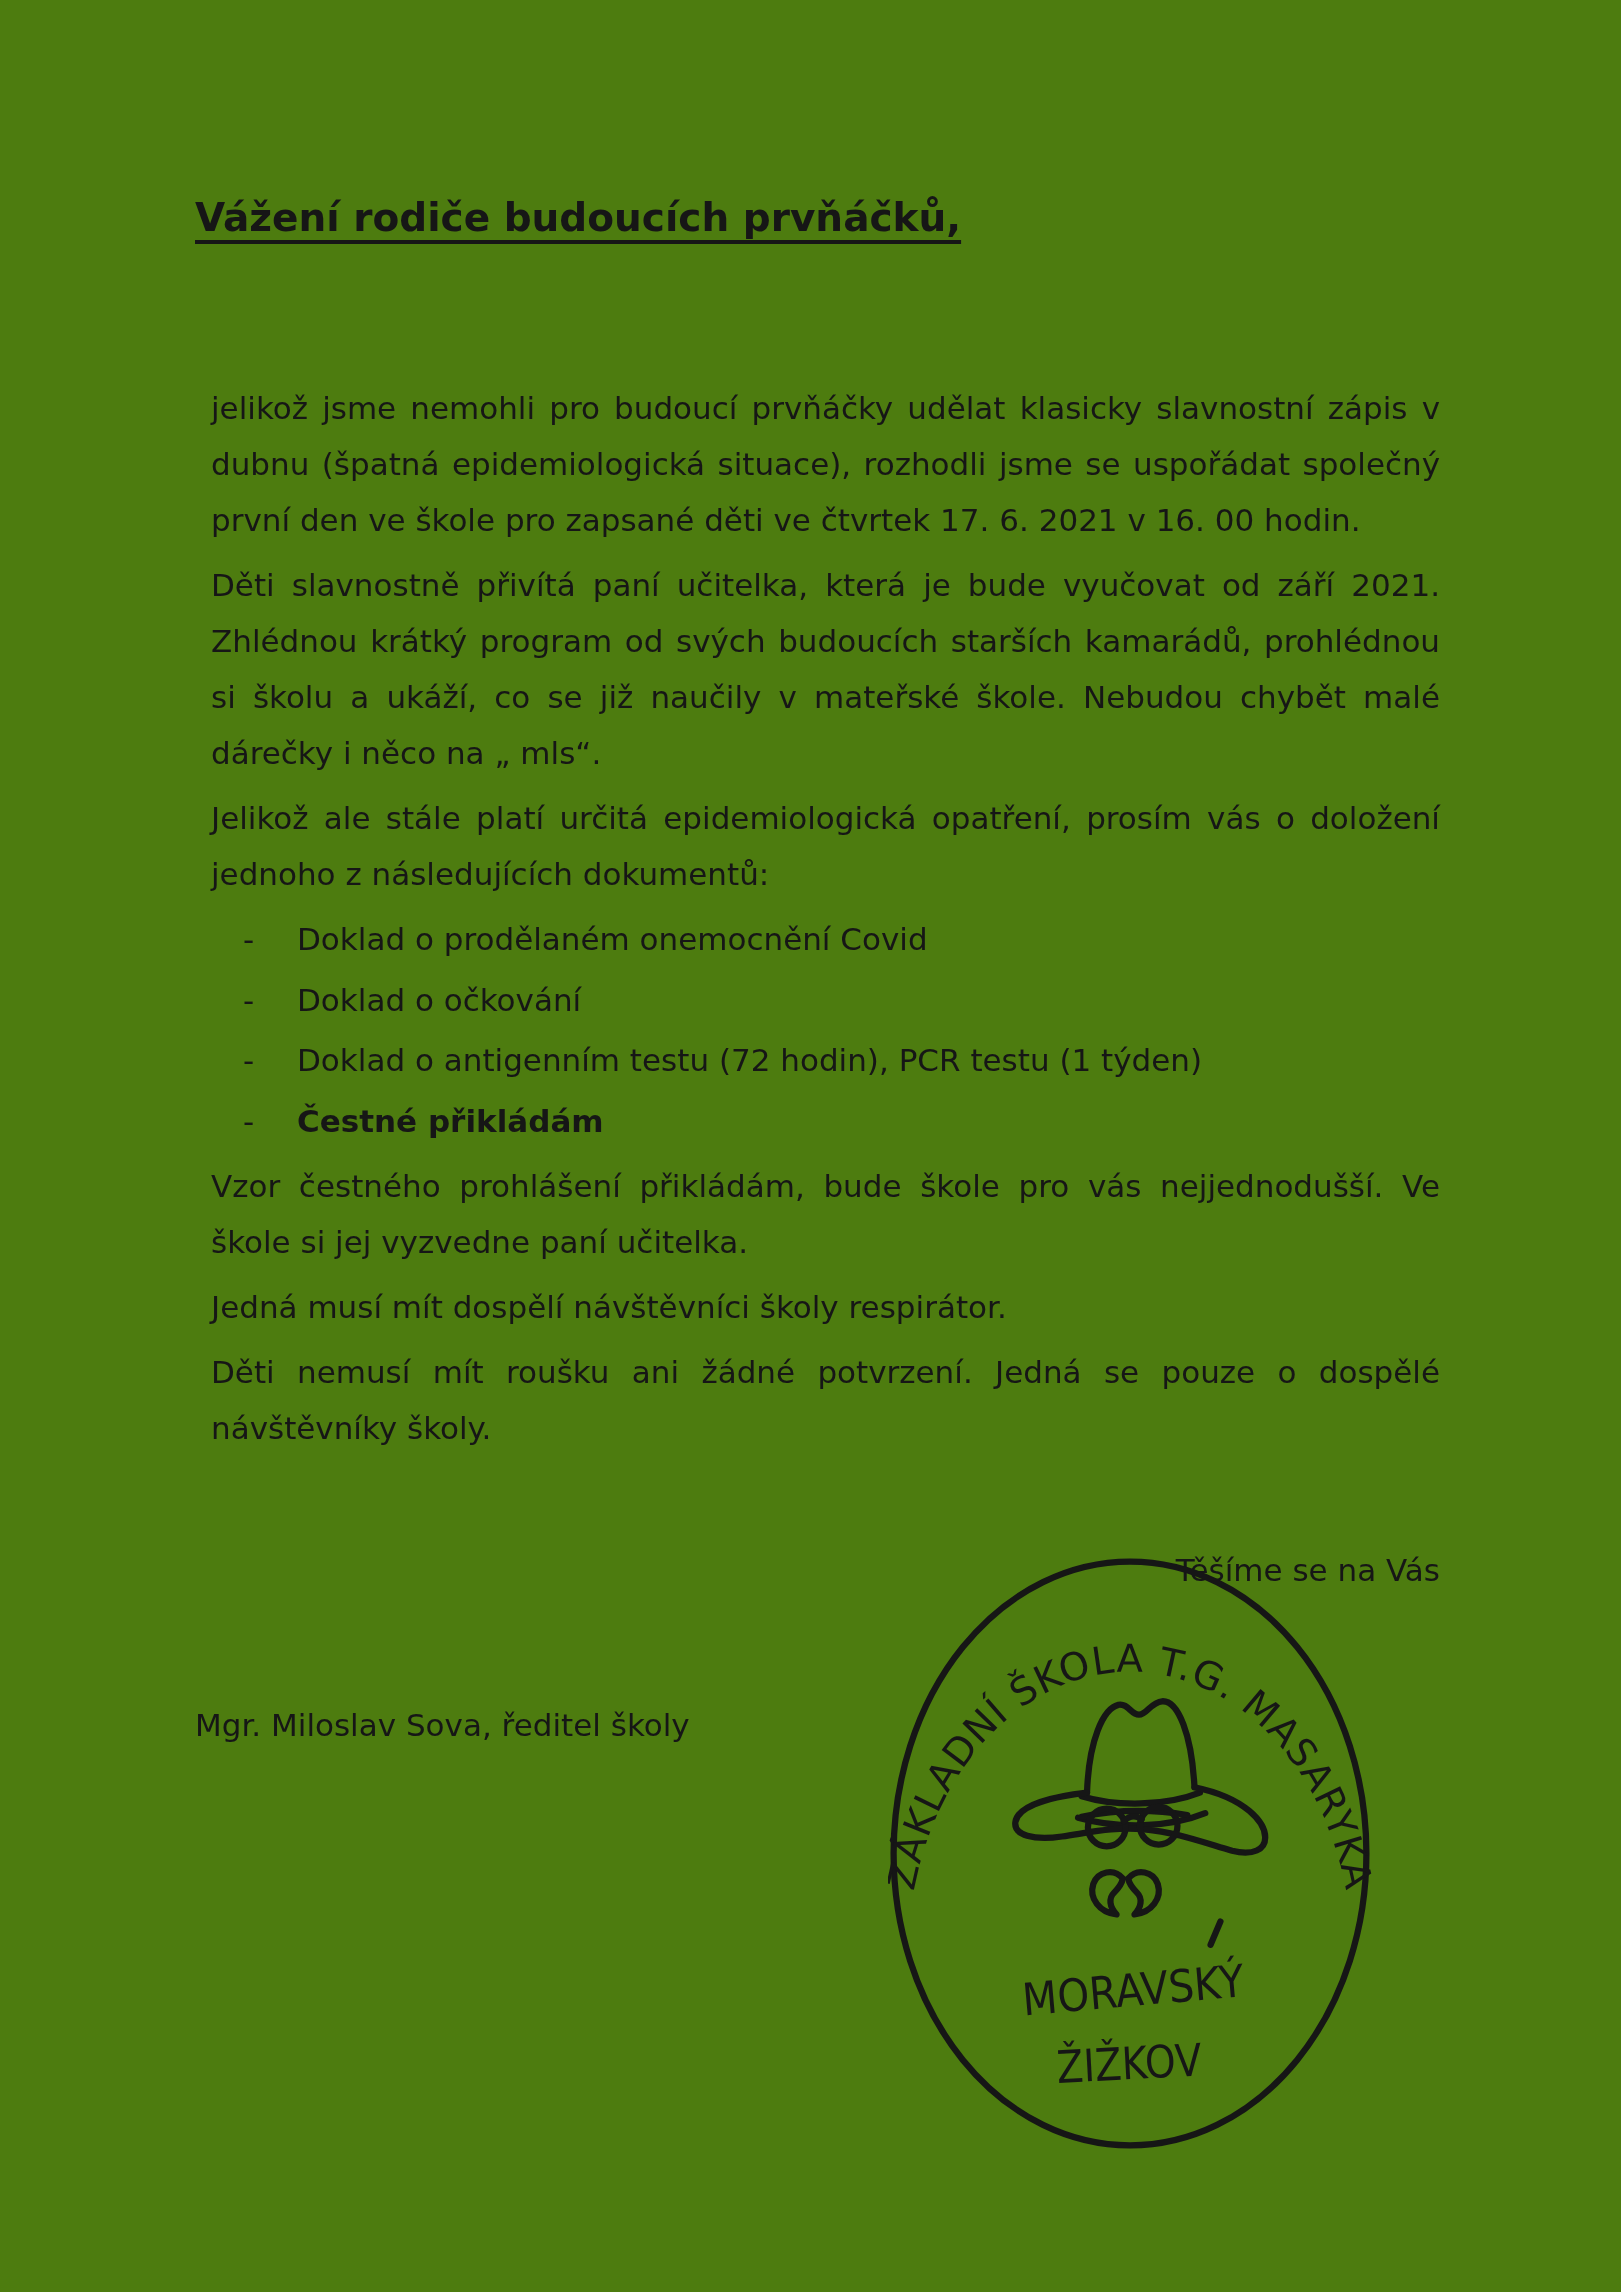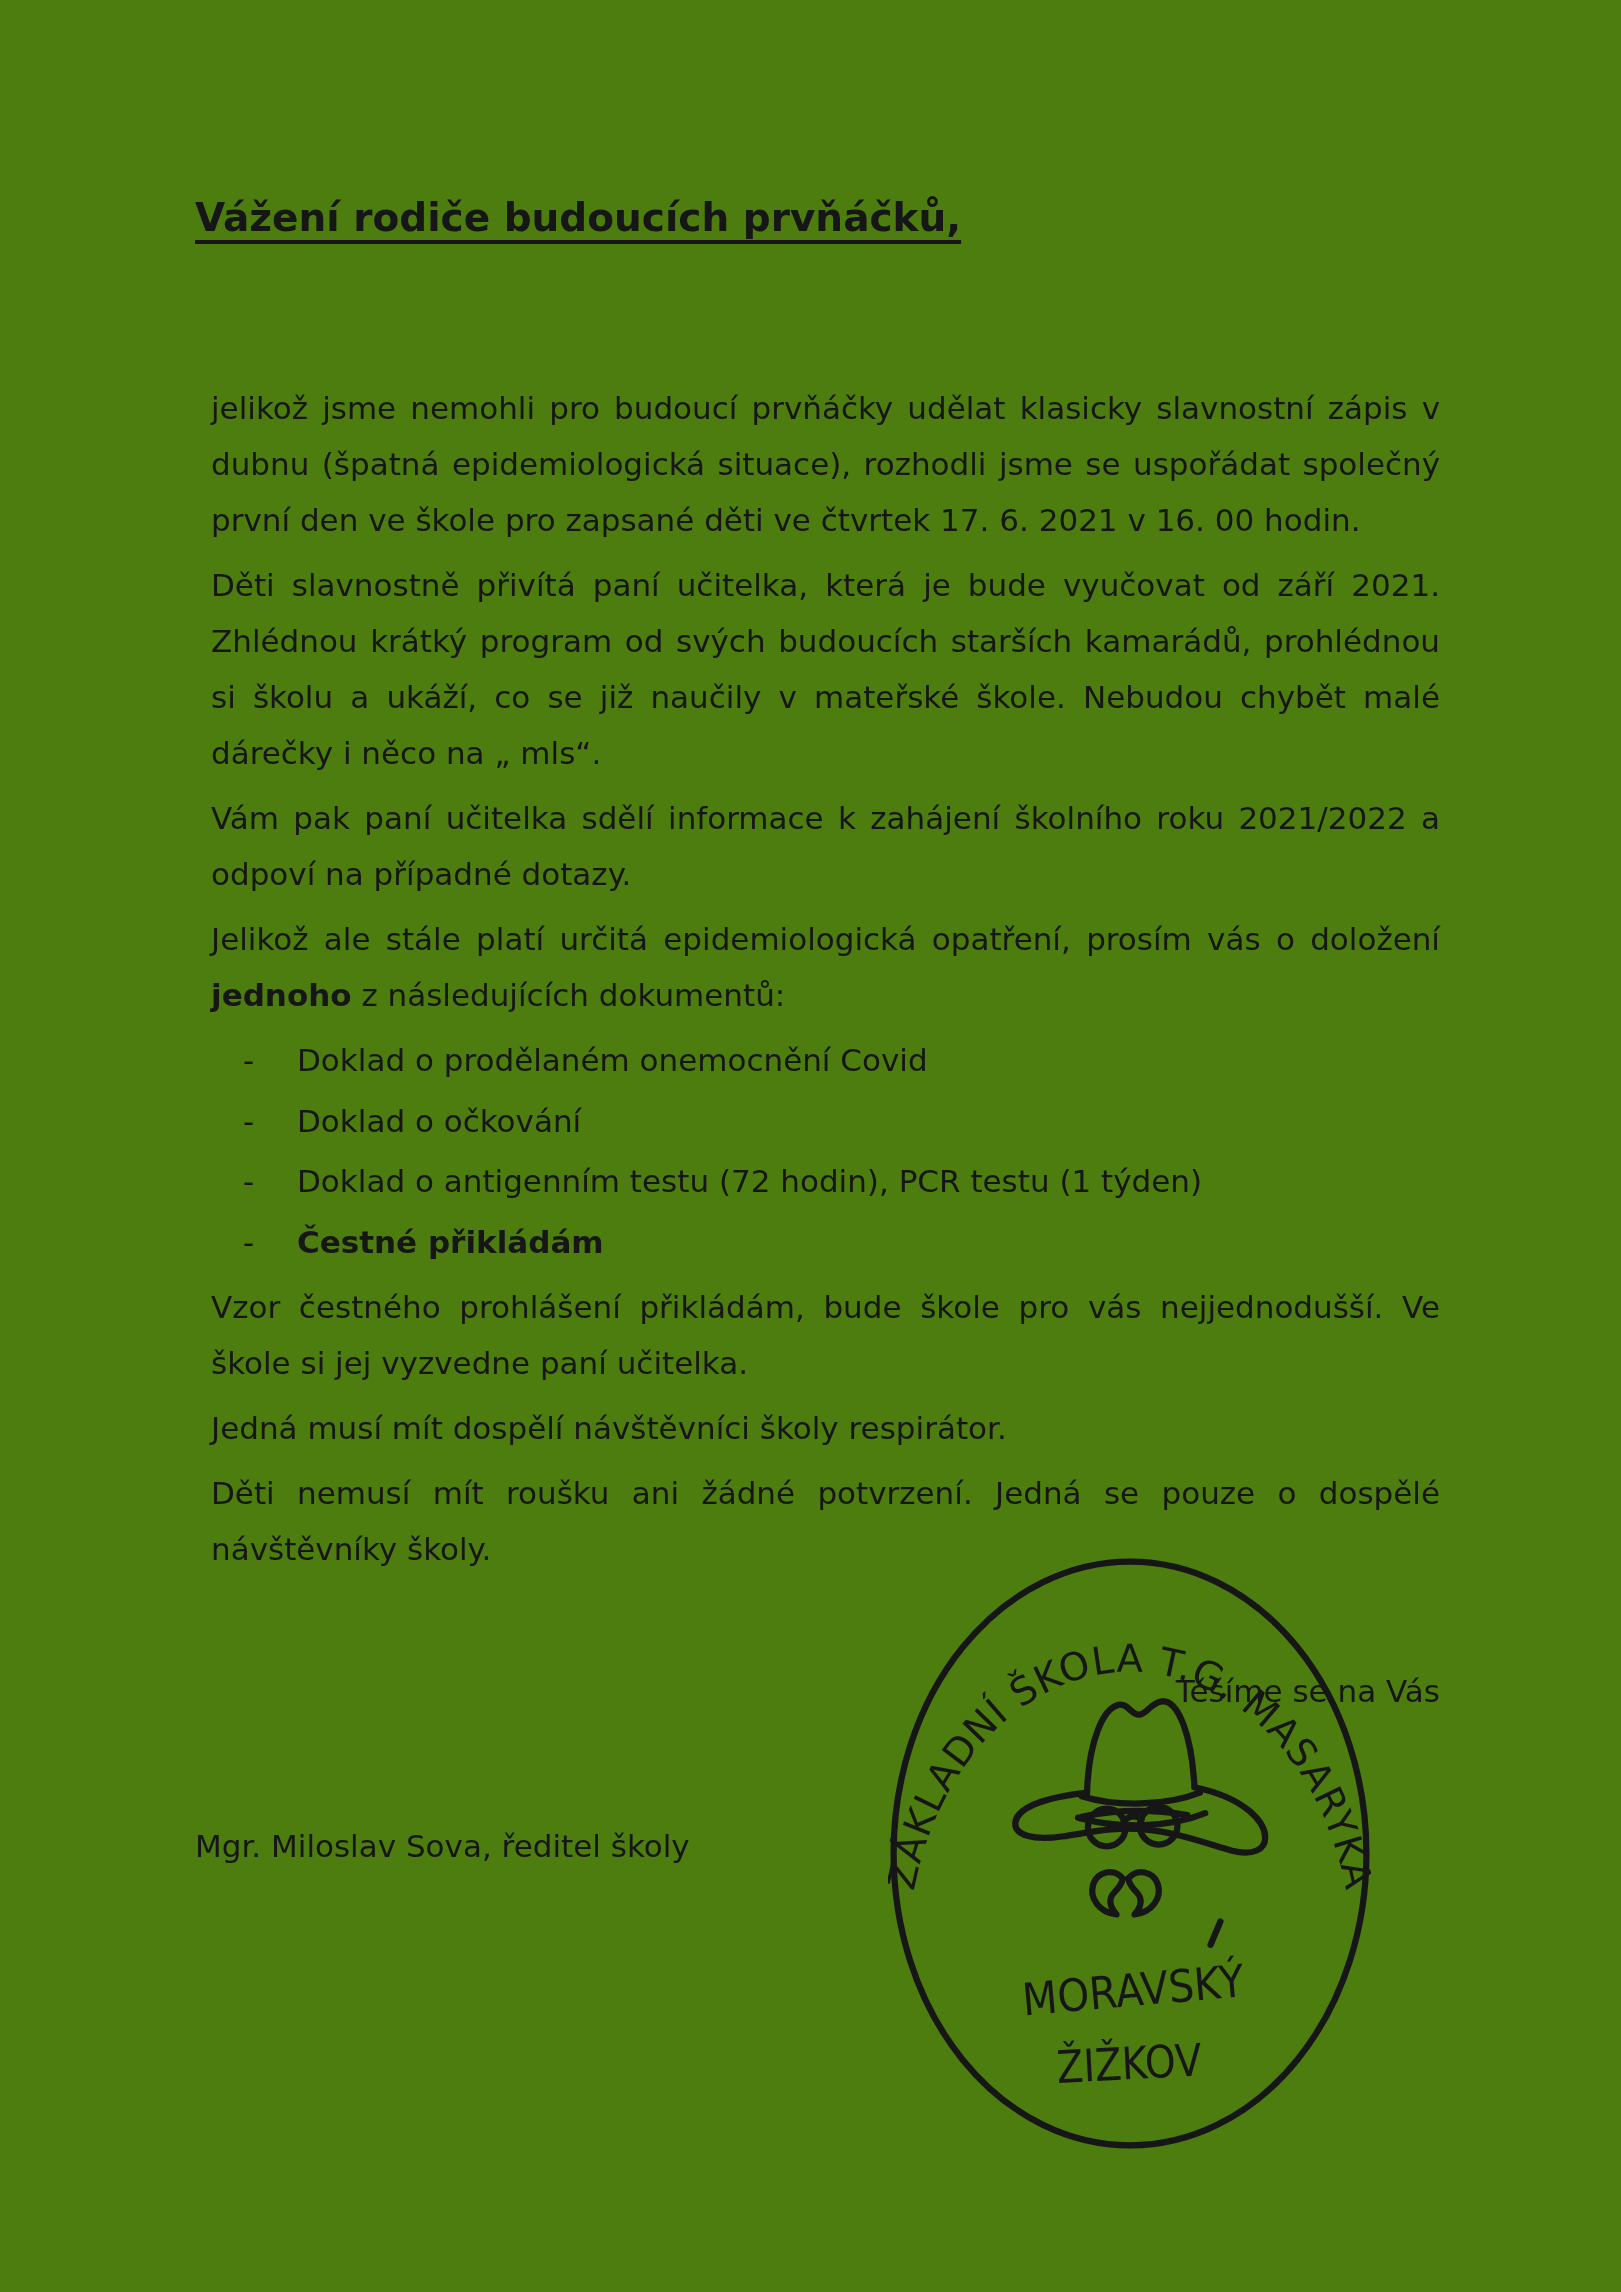--- a/index.html
+++ b/index.html
@@ -26,21 +26,21 @@
     text-decoration: underline;
     text-decoration-thickness: 3.6px;
     text-underline-offset: 9px;
   }
   .para {
     font-size: 31px;
     line-height: 56px;
     text-align: justify;
     margin: 0 0 9px 16px;
   }
-  .para strong { font-weight: bold; }
+  .para strong { font-weight: normal; }
   .doc-list {
     list-style: none;
     margin: 3.6px 0 9px 0;
     padding: 0;
   }
   .doc-li {
     display: flex;
     font-size: 31px;
     line-height: 56px;
     margin: 0 0 4.5px 0;
@@ -91,21 +91,20 @@
 <div class="page">
 
   <div class="content">
 
     <h1 class="salutation">Vážení rodiče budoucích prvňáčků,</h1>
 
     <p class="para">jelikož jsme nemohli pro budoucí prvňáčky udělat klasicky slavnostní zápis v dubnu (špatná epidemiologická situace), rozhodli jsme se uspořádat společný první den ve škole pro zapsané děti ve čtvrtek 17. 6. 2021 v 16. 00 hodin.</p>
 
     <p class="para">Děti slavnostně přivítá paní učitelka, která je bude vyučovat od září 2021. Zhlédnou krátký program od svých budoucích starších kamarádů, prohlédnou si školu a ukáží, co se již naučily v mateřské škole. Nebudou chybět malé dárečky i něco na „ mls“.</p>
 
-    <p class="para">Vám pak paní učitelka sdělí informace k zahájení školního roku 2021/2022 a odpoví na případné dotazy.</p>
 
     <p class="para"><span>Jelikož ale stále platí určitá epidemiologická opatření, prosím vás o doložení </span><strong>jednoho</strong><span> z následujících dokumentů:</span></p>
 
     <ul class="doc-list">
       <li class="doc-li">
         <span class="marker">-</span>
         <span class="li-text">Doklad o prodělaném onemocnění Covid</span>
       </li>
       <li class="doc-li">
         <span class="marker">-</span>

